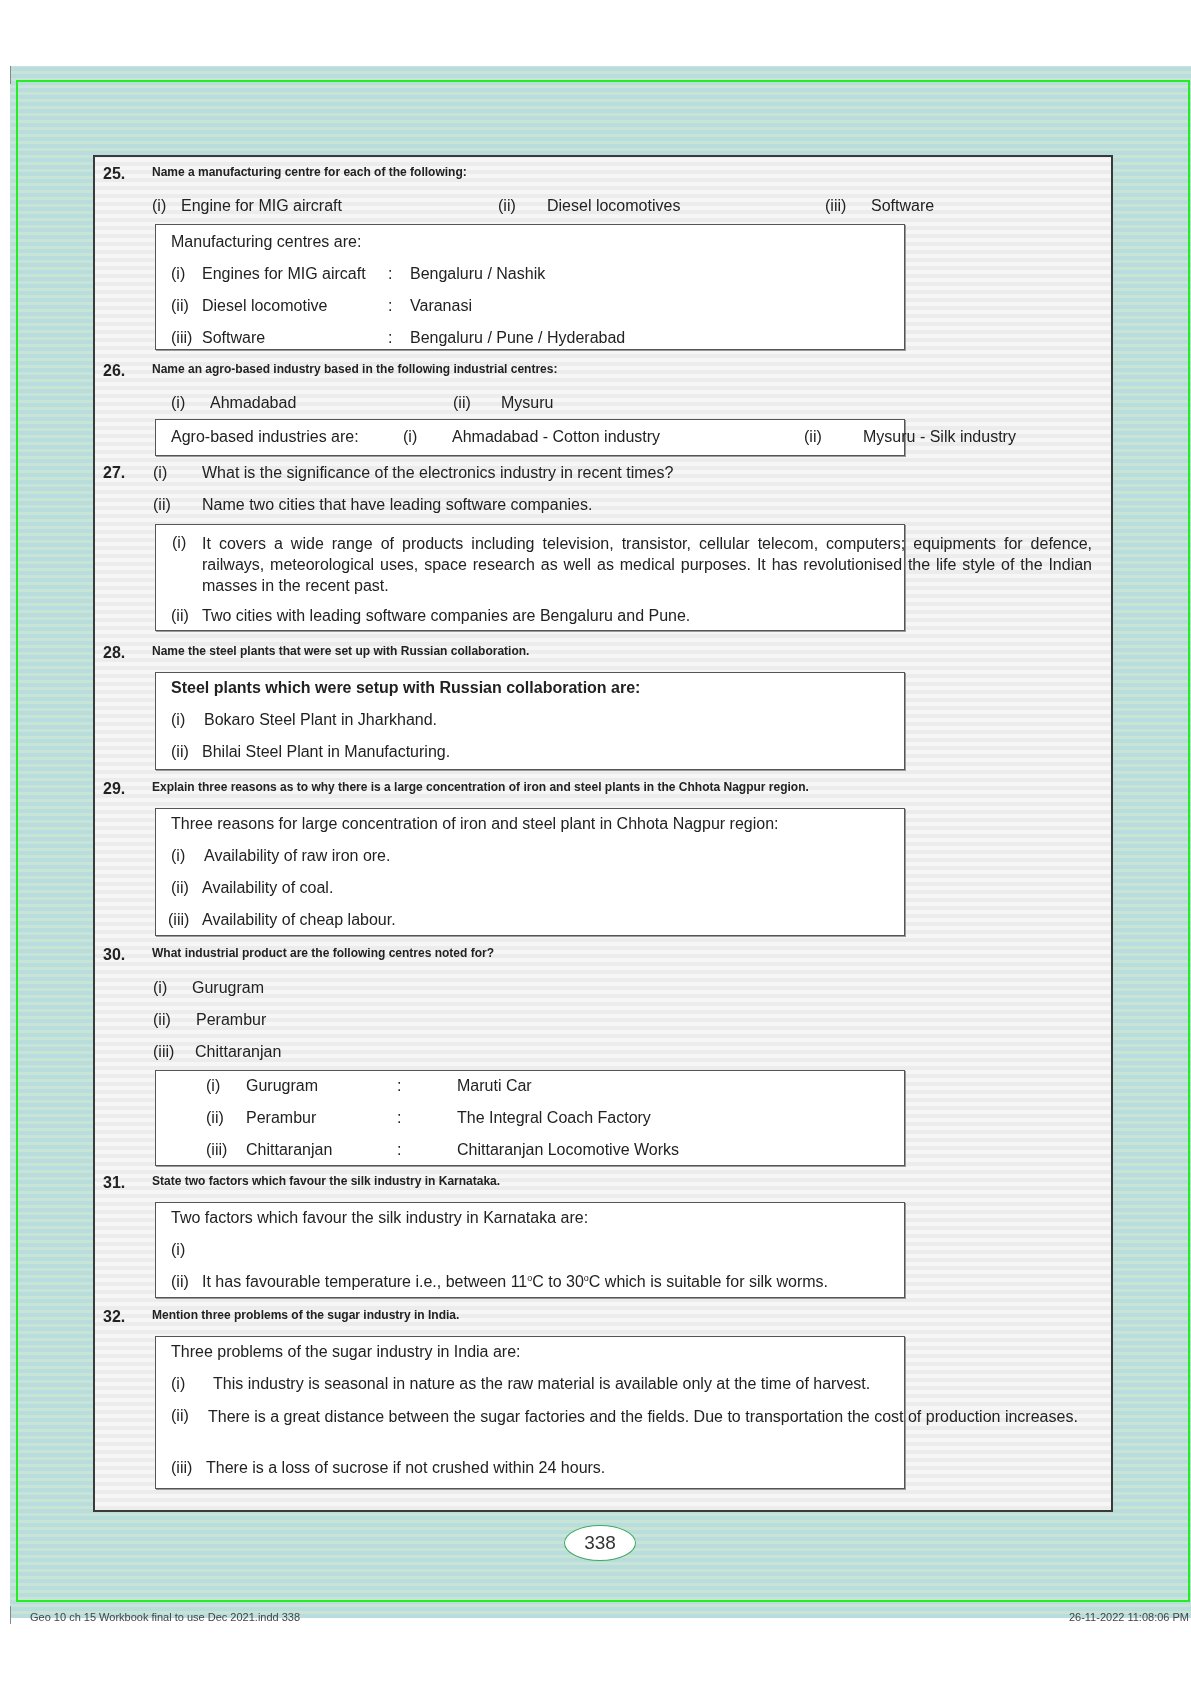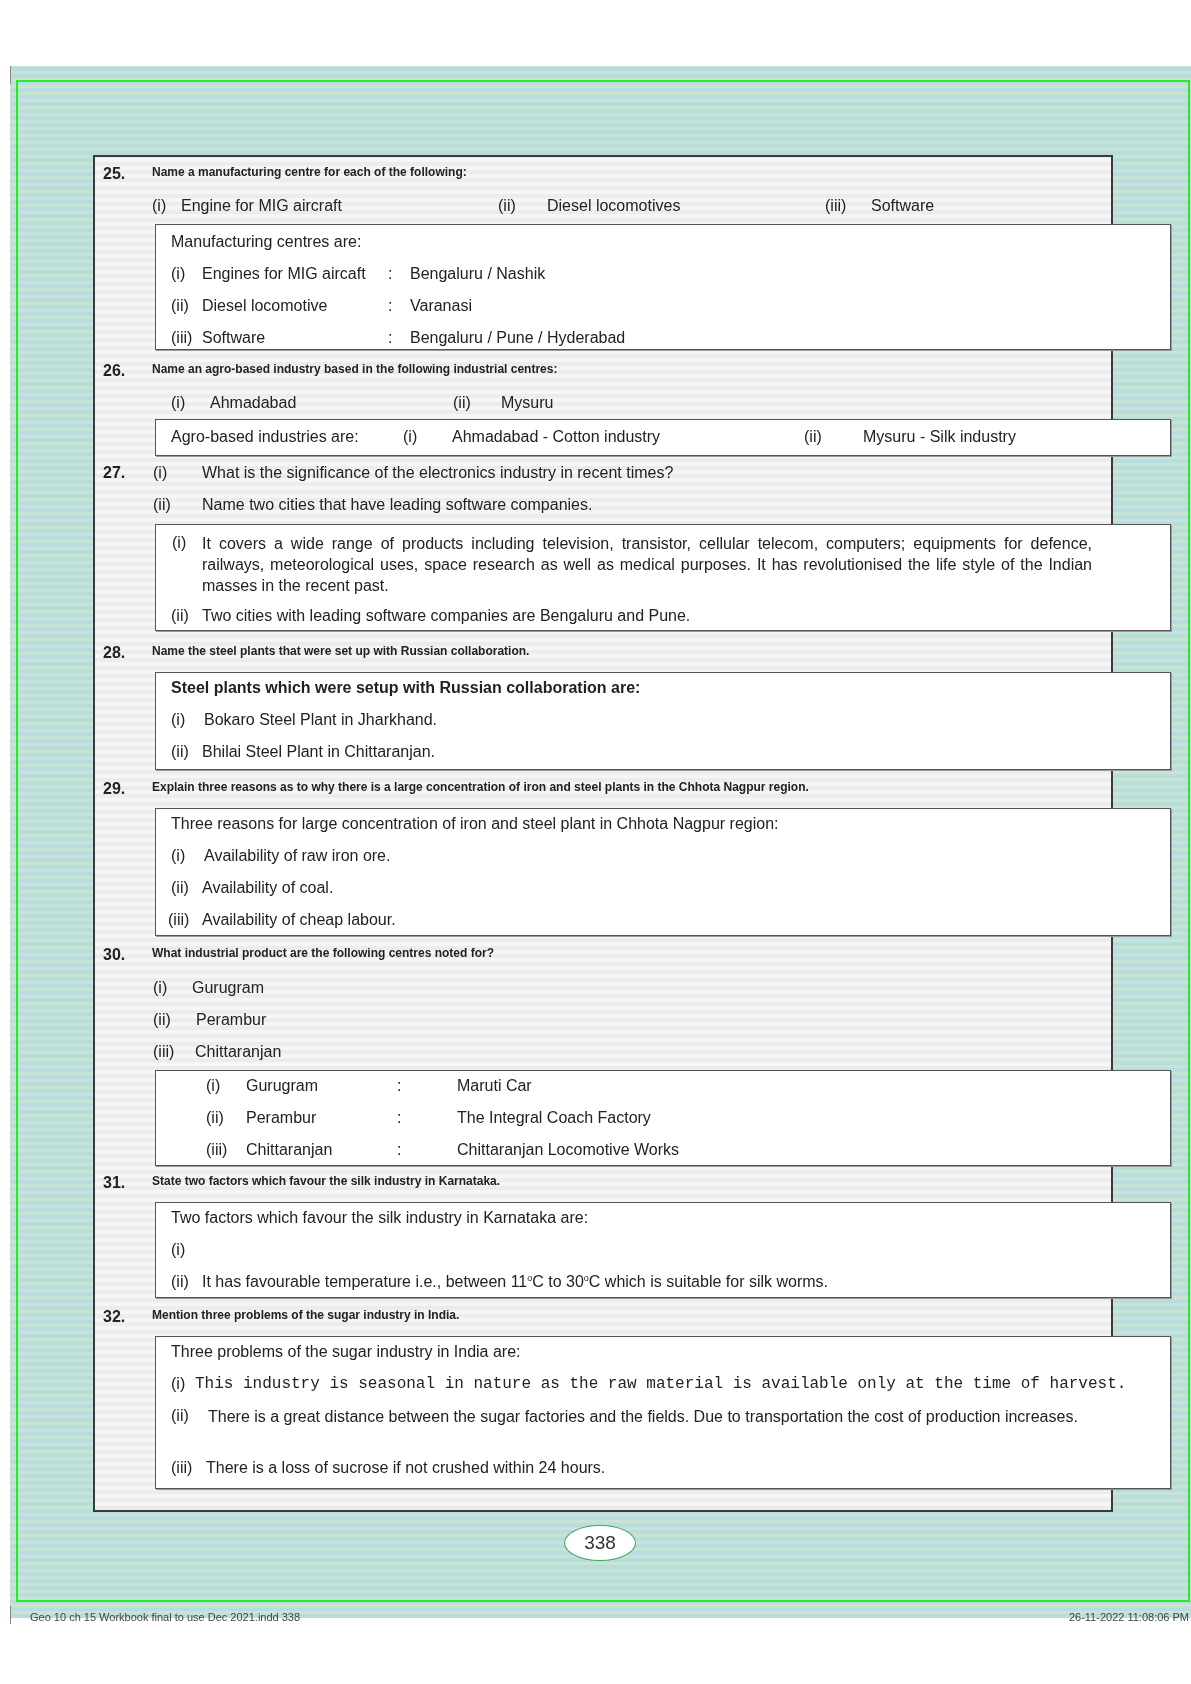--- a/index.html
+++ b/index.html
@@ -29,21 +29,21 @@
   }
   .q { position:absolute; left:0; width:100%; }
   .qnum {
     position:absolute; left:8px; font-weight:bold; font-size:16px; color:#222;
   }
   .qtext {
     position:absolute; left:57px; font-weight:bold; font-size:12px; color:#222; white-space:nowrap;
   }
   .sub { position:absolute; font-size:16px; color:#222; white-space:nowrap; }
   .ans {
-    position:absolute; left:60px; width:1016px; background:#fff;
+    position:absolute; left:60px; width:750px; background:#fff;
     border:1.5px solid #555; box-sizing:border-box;
     box-shadow:1px 1px 0 #999;
   }
   .aline { position:absolute; font-size:16px; color:#222; white-space:nowrap; }
   .para {
     position:absolute; font-size:16px; color:#222; line-height:21px; text-align:justify;
   }
   .page-badge {
     position:absolute; left:564px; top:1525px; width:72px; height:36px;
     border:1.5px solid #3aaa5a; border-radius:50%; background:#fff;
@@ -125,21 +125,21 @@
   </div>
 
   <div class="q" style="top:487px;">
     <div class="qnum" style="top:0;">28.</div>
     <div class="qtext" style="top:0;">Name the steel plants that were set up with Russian collaboration.</div>
     <div class="ans" style="top:28px; height:98px;">
       <div class="aline" style="left:15px; top:6px;font-weight:bold;">Steel plants which were setup with Russian collaboration are:</div>
       <div class="aline" style="left:15px; top:38px;">(i)</div>
       <div class="aline" style="left:48px; top:38px;">Bokaro Steel Plant in Jharkhand.</div>
       <div class="aline" style="left:15px; top:70px;">(ii)</div>
-      <div class="aline" style="left:46px; top:70px;">Bhilai Steel Plant in Chittaranjan.</div>
+      <div class="aline" style="left:46px; top:70px;">Bhilai Steel Plant in Manufacturing.</div>
     </div>
   </div>
 
   <div class="q" style="top:623px;">
     <div class="qnum" style="top:0;">29.</div>
     <div class="qtext" style="top:0;">Explain three reasons as to why there is a large concentration of iron and steel plants in the Chhota Nagpur region.</div>
     <div class="ans" style="top:28px; height:128px;">
       <div class="aline" style="left:15px; top:6px;">Three reasons for large concentration of iron and steel plant in Chhota Nagpur region:</div>
       <div class="aline" style="left:15px; top:38px;">(i)</div>
       <div class="aline" style="left:48px; top:38px;">Availability of raw iron ore.</div>
@@ -185,21 +185,21 @@
       <div class="aline" style="left:46px; top:70px;"><span>It has favourable temperature i.e., between 11</span><sup>o</sup><span>C to 30</span><sup>o</sup><span>C which is suitable for silk worms.</span></div>
     </div>
   </div>
 
   <div class="q" style="top:1151px;">
     <div class="qnum" style="top:0;">32.</div>
     <div class="qtext" style="top:0;">Mention three problems of the sugar industry in India.</div>
     <div class="ans" style="top:28px; height:153px;">
       <div class="aline" style="left:15px; top:6px;">Three problems of the sugar industry in India are:</div>
       <div class="aline" style="left:15px; top:38px;">(i)</div>
-      <div class="aline" style="left:39px; top:38px;font-family:Liberation Mono, monospace;">This industry is seasonal in nature as the raw material is available only at the time of harvest.</div>
+      <div class="aline" style="left:57px; top:38px;">This industry is seasonal in nature as the raw material is available only at the time of harvest.</div>
       <div class="aline" style="left:15px; top:70px;">(ii)</div>
       <div class="para" style="left:52px; top:69px; width:884px;">There is a great distance between the sugar factories and the fields. Due to transportation the cost of production increases.</div>
       <div class="aline" style="left:15px; top:122px;">(iii)</div>
       <div class="aline" style="left:50px; top:122px;">There is a loss of sucrose if not crushed within 24 hours.</div>
     </div>
   </div>
 
 </div>
 
 <div class="page-badge">338</div>

